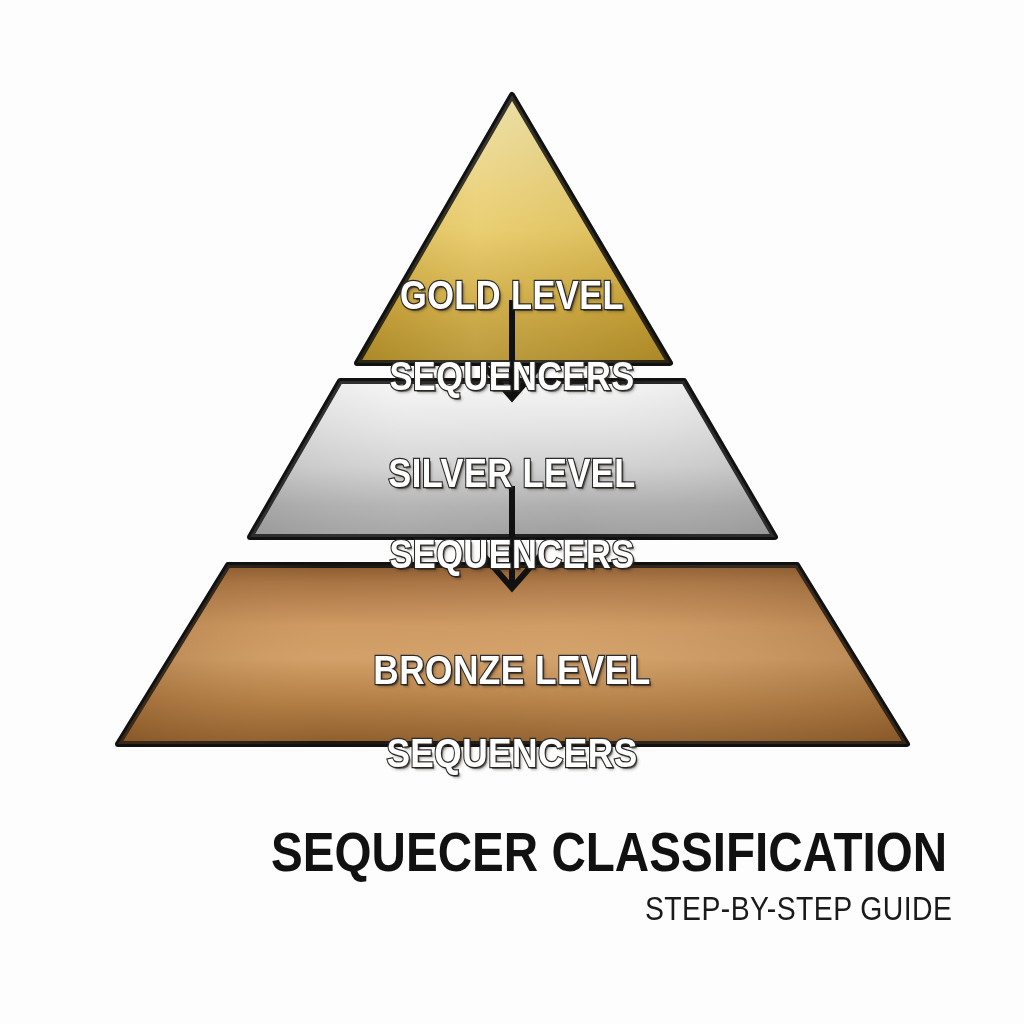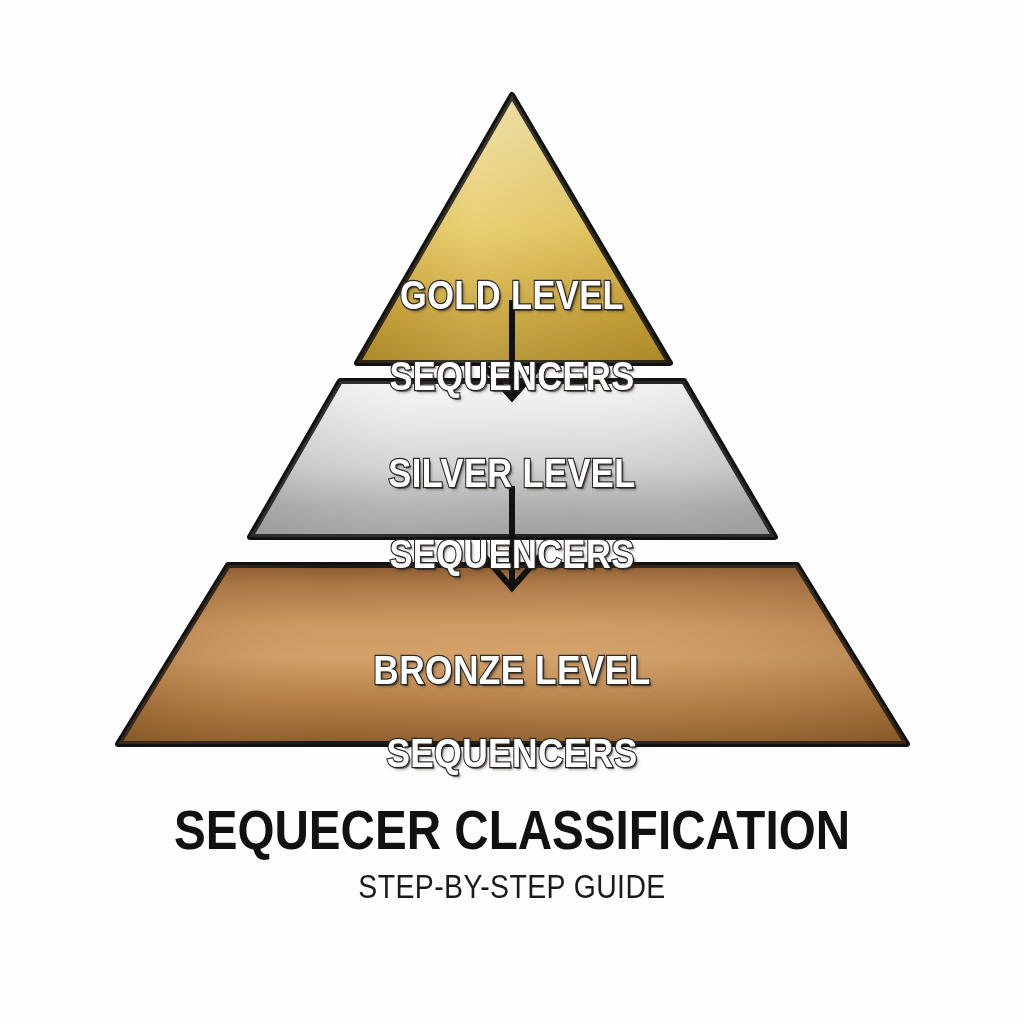--- a/index.html
+++ b/index.html
@@ -61,23 +61,23 @@
   }
   #bronze-label {
     left: 292px;
     top: 608px;
     width: 440px;
     font-size: 41px;
   }
   #caption-block {
     position: absolute;
     left: 0;
-    top: 802px;
+    top: 824px;
     width: 1024px;
-    text-align: center;
+    text-align: right;
   }
   #caption-title {
     font-family: "Liberation Sans", sans-serif;
     font-weight: bold;
     font-size: 56px;
     line-height: 1.0;
     color: #111111;
     letter-spacing: 0px;
     transform: scaleX(0.85);
     display: block;

